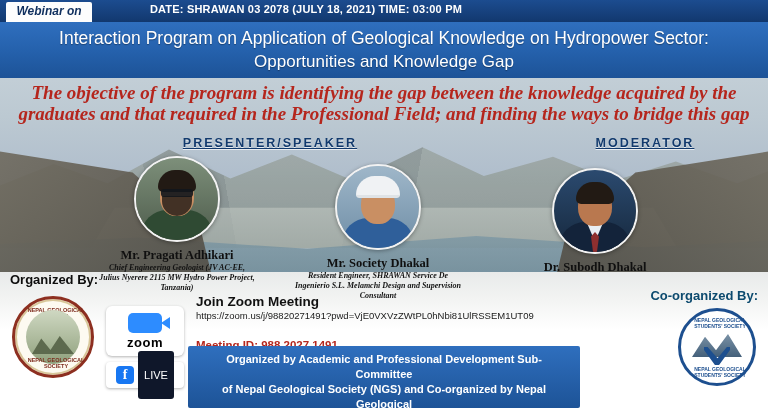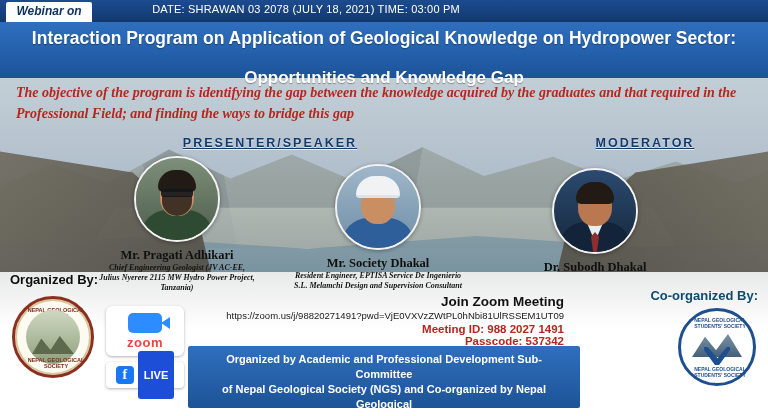--- a/index.html
+++ b/index.html
@@ -70,44 +70,44 @@
     width: 86px; height: 35px;
     background: #fdfdfd;
     color: #0f2f5e;
     font-style: italic; font-weight: bold; font-size: 12px;
     line-height: 18px; text-align: center;
     border-radius: 2px;
   }
   .date-line {
     position: absolute; left: 0; top: 3px; width: 612px;
     text-align: center;
-    color: #ffffff; font-weight: normal; font-size: 11px;
+    color: #ffffff; font-weight: bold; font-size: 11px;
     letter-spacing: .2px;
   }
 
   .title-band {
     position: absolute; left: 0; top: 22px; width: 768px; height: 56px;
     background: linear-gradient(180deg, #2f6fbe 0%, #2460ab 55%, #1d5397 100%);
     display: flex; flex-direction: column; align-items: center; justify-content: center;
   }
   .title-1, .title-2 {
-    color: #ffffff; font-weight: bold; font-size: 17.5px;
+    color: #ffffff; font-weight: normal; font-size: 17.5px;
     text-align: center; line-height: 23px;
     text-shadow: 0 1px 1px rgba(0,0,0,.35);
-    margin-top: 16px;
   }
   .title-2 { font-size: 17px; }
 
   .objective {
     position: absolute; left: 0; top: 80px; width: 768px; height: 50px;
     padding: 2px 16px 0;
+    text-align: center;
     color: #b5261d;
     font-family: "Liberation Serif", serif;
     font-weight: bold; font-style: italic;
-    font-size: 14px; line-height: 21px;
+    font-size: 19px; line-height: 21px;
   }
 
   
   .role {
     position: absolute; top: 136px;
     color: #123a6d; font-weight: bold; font-size: 12.5px;
     letter-spacing: 2px; text-align: center;
     text-shadow: 0 1px 0 rgba(255,255,255,.7);
     text-decoration: underline;
   }
@@ -261,51 +261,51 @@
   .zoom-cam {
     width: 34px; height: 20px; border-radius: 5px;
     background: #2d8cff; position: relative;
   }
   .zoom-cam:after {
     content: ""; position: absolute; right: -8px; top: 4px;
     border-top: 6px solid transparent;
     border-bottom: 6px solid transparent;
     border-right: 9px solid #2d8cff;
   }
-  .zoom-word { color: #ef4444; font-weight: bold; font-size: 13px; letter-spacing: .5px; }
+  .zoom-word { color: #000000; font-weight: bold; font-size: 13px; letter-spacing: .5px; }
 
   .fb-box {
     position: absolute; left: 106px; top: 362px;
     width: 78px; height: 26px;
     background: #ffffff; border-radius: 4px;
     display: flex; align-items: center; justify-content: center; gap: 4px;
     box-shadow: 0 1px 3px rgba(0,0,0,.3);
   }
   .fb-icon {
     width: 18px; height: 18px; border-radius: 4px;
     background: #1877f2; color: #fff;
     font-weight: bold; font-size: 14px; line-height: 18px; text-align: center;
     font-family: "Liberation Serif", serif;
   }
   .fb-live {
-    background: #1d4ed8; color: #fff;
-    font-weight: bold; font-size: 11px;
+    background: #0f172a; color: #fff;
+    font-weight: normal; font-size: 11px;
     padding: 18px 6px; border-radius: 3px;
   }
 
   
   .zoom-info {
-    position: absolute; left: 184px; top: 294px; width: 380px;
-    text-align: right;
+    position: absolute; left: 196px; top: 294px; width: 380px;
+    text-align: left;
   }
   .zi-head {
     font-weight: bold; font-size: 13.5px; color: #111; margin-bottom: 1px;
   }
   .zi-link {
-    font-size: 9.5px; color: #1a1a1a; margin-bottom: 2px;
+    font-size: 9.5px; color: #1a1a1a; margin-bottom: 18px;
   }
   .zi-id {
     font-weight: bold; font-size: 11.5px; color: #b5261d;
   }
   .zi-pass {
     font-weight: bold; font-size: 11.5px; color: #b5261d;
   }
 
   
   .footer {
@@ -359,21 +359,21 @@
   </div>
 
   <div class="person p2">
     <div class="photo">
       <div class="p-bg"></div>
       <div class="body"></div>
       <div class="head"></div>
       <div class="helmet"></div>
     </div>
     <div class="pname">Mr. Society Dhakal</div>
-    <div class="ptitle">Resident Engineer, EPTISA Service De Ingenierio S.L. Melamchi Design and Supervision Consultant</div>
+    <div class="ptitle">Resident Engineer, SHRAWAN Service De Ingenierio S.L. Melamchi Design and Supervision Consultant</div>
   </div>
 
   <div class="person p3">
     <div class="photo">
       <div class="p-bg"></div>
       <div class="body"></div>
       <div class="collar"></div>
       <div class="tie"></div>
       <div class="head"></div>
       <div class="hair"></div>

